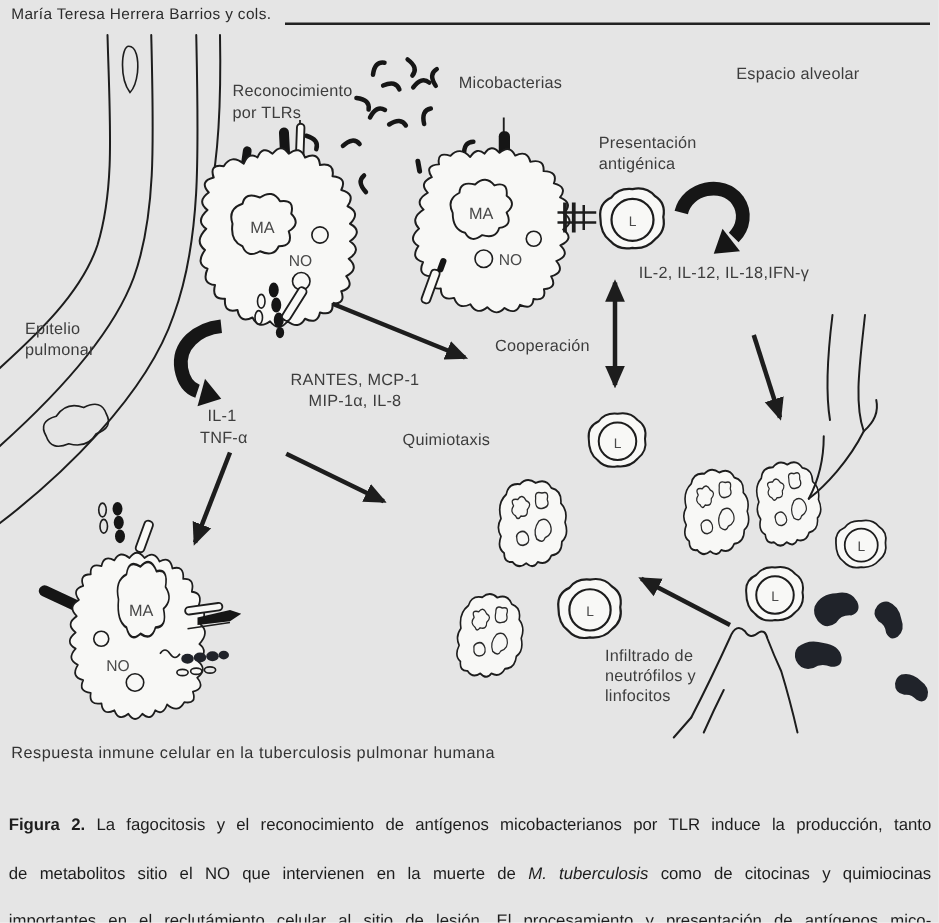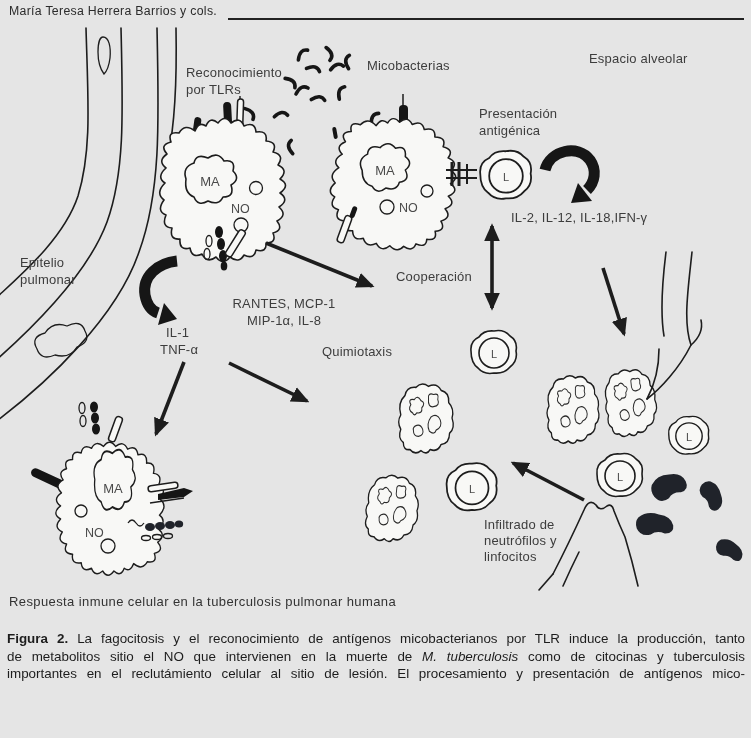--- a/index.html
+++ b/index.html
@@ -18,21 +18,21 @@
   .arrow{fill:none;stroke:#1d1d1d;stroke-width:3.6;stroke-linecap:butt;}
   .fatarrow{fill:none;stroke:#161616;stroke-width:11;stroke-linecap:butt;}
   .fathead{fill:#161616;}
   .blk{fill:#20232a;}
   .lbl{font-family:"Liberation Sans",sans-serif;font-size:13px;fill:#3d3d3d;letter-spacing:.2px;}
   .celltxt{font-family:"Liberation Sans",sans-serif;font-size:13px;fill:#4a4a4a;}
   .notxt{font-family:"Liberation Sans",sans-serif;font-size:12.5px;fill:#4a4a4a;}
   .ltxt{font-family:"Liberation Sans",sans-serif;font-size:11px;fill:#4a4a4a;text-anchor:middle;}
   .figure-title{position:absolute;left:9px;top:594px;font-size:13px;letter-spacing:.4px;color:#333;text-align:right;}
   .caption{position:absolute;left:7px;right:6px;top:630px;font-size:13.4px;line-height:17.5px;color:#1d1d1d;}
-  .capline{text-align:justify;text-align-last:justify;white-space:nowrap;}
+  .capline{text-align:justify;text-align-last:justify;white-space:nowrap;margin-top:21px;}
   .capline.last{text-align-last:left;}
   .caption b{font-weight:bold;}
   .caption i{}
 </style>
 </head>
 <body>
 
 <div class="page">
 
   <div class="running-header">María Teresa Herrera Barrios y cols.</div>
@@ -256,17 +256,17 @@
     <text class="lbl" x="322" y="356">Quimiotaxis</text>
     <text class="lbl" x="484" y="529">Infiltrado de</text>
     <text class="lbl" x="484" y="545">neutrófilos y</text>
     <text class="lbl" x="484" y="561">linfocitos</text>
   </svg>
 
   <div class="figure-title">Respuesta inmune celular en la tuberculosis pulmonar humana</div>
 
   <div class="caption">
     <div class="capline"><b>Figura 2.</b><span> La fagocitosis y el reconocimiento de antígenos micobacterianos por TLR induce la producción, tanto</span></div>
-    <div class="capline"><span>de metabolitos sitio el NO que intervienen en la muerte de </span><i>M. tuberculosis</i><span> como de citocinas y tuberculosis</span></div>
+    <div class="capline"><span>de metabolitos sitio el NO que intervienen en la muerte de </span><i>M. tuberculosis</i><span> como de citocinas y quimiocinas</span></div>
     <div class="capline">importantes en el reclutámiento celular al sitio de lesión. El procesamiento y presentación de antígenos mico-</div>
   </div>
 
 </div>
 
 </body></html>

